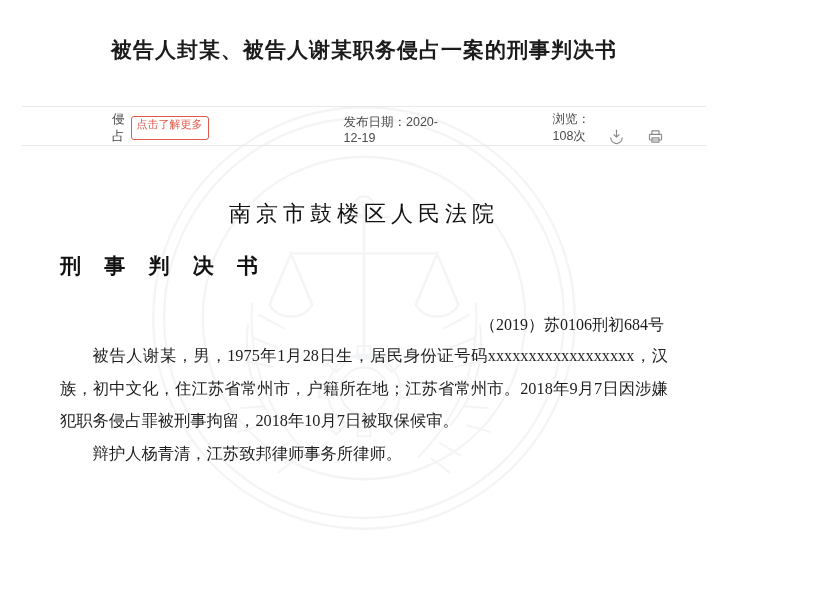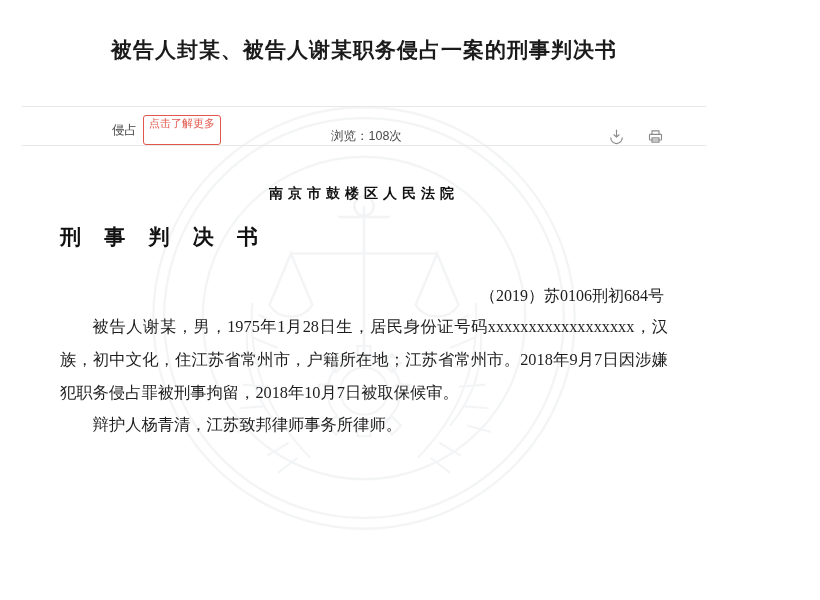--- a/index.html
+++ b/index.html
@@ -72,21 +72,21 @@
     color: #444;
     font-size: 12.5px;
     margin-right: 6px;
   }
   .tag-pill {
     display: inline-block;
     border: 1px solid #e2574c;
     color: #e2574c;
     border-radius: 3px;
     font-size: 11px;
-    padding: 2px 5px 15px 5px;
+    padding: 2px 5px 9px 5px;
     line-height: 1;
     white-space: nowrap;
   }
   .meta-date {
     margin-left: 135px;
     color: #4a4a4a;
   }
   .meta-views {
     margin-left: 110px;
     color: #4a4a4a;
@@ -110,24 +110,24 @@
   .content {
     position: relative;
     z-index: 2;
     padding: 26px 60px 0 60px;
     font-size: 16.5px;
     line-height: 1.95;
     color: #222;
   }
   .court-name {
     text-align: center;
-    font-size: 14px;
-    font-weight: bold;
+    font-size: 22px;
+    font-weight: normal;
     letter-spacing: 5px;
-    margin-top: 8px;
+    margin-top: 21px;
     color: #111;
   }
   .doc-kind {
     text-align: left;
     font-size: 21px;
     font-weight: bold;
     letter-spacing: 9px;
     margin-top: 10px;
     color: #111;
   }
@@ -197,20 +197,23 @@
     </g>
   </svg>
 
   <div class="doc-title">被告人封某、被告人谢某职务侵占一案的刑事判决书</div>
 
   <div class="meta-bar">
     <div class="meta-left">
       <span class="tag-word">侵占</span>
       <span class="tag-pill">点击了解更多</span>
     </div>
+    <div class="meta-date">
+      <span>发布日期：</span><span>2020-12-19</span>
+    </div>
     <div class="meta-views">
       <span>浏览：</span><span>108次</span>
     </div>
     <div class="meta-icons">
       <svg class="ico" viewBox="0 0 24 24" fill="none" stroke="currentColor" stroke-width="1.6" stroke-linecap="round" stroke-linejoin="round">
         <path d="M12 3 v9"></path>
         <path d="M8.5 9.5 L12 13 L15.5 9.5"></path>
         <path d="M4 14 a8 8 0 0 0 16 0"></path>
       </svg>
       <svg class="ico" viewBox="0 0 24 24" fill="none" stroke="currentColor" stroke-width="1.6" stroke-linecap="round" stroke-linejoin="round">

